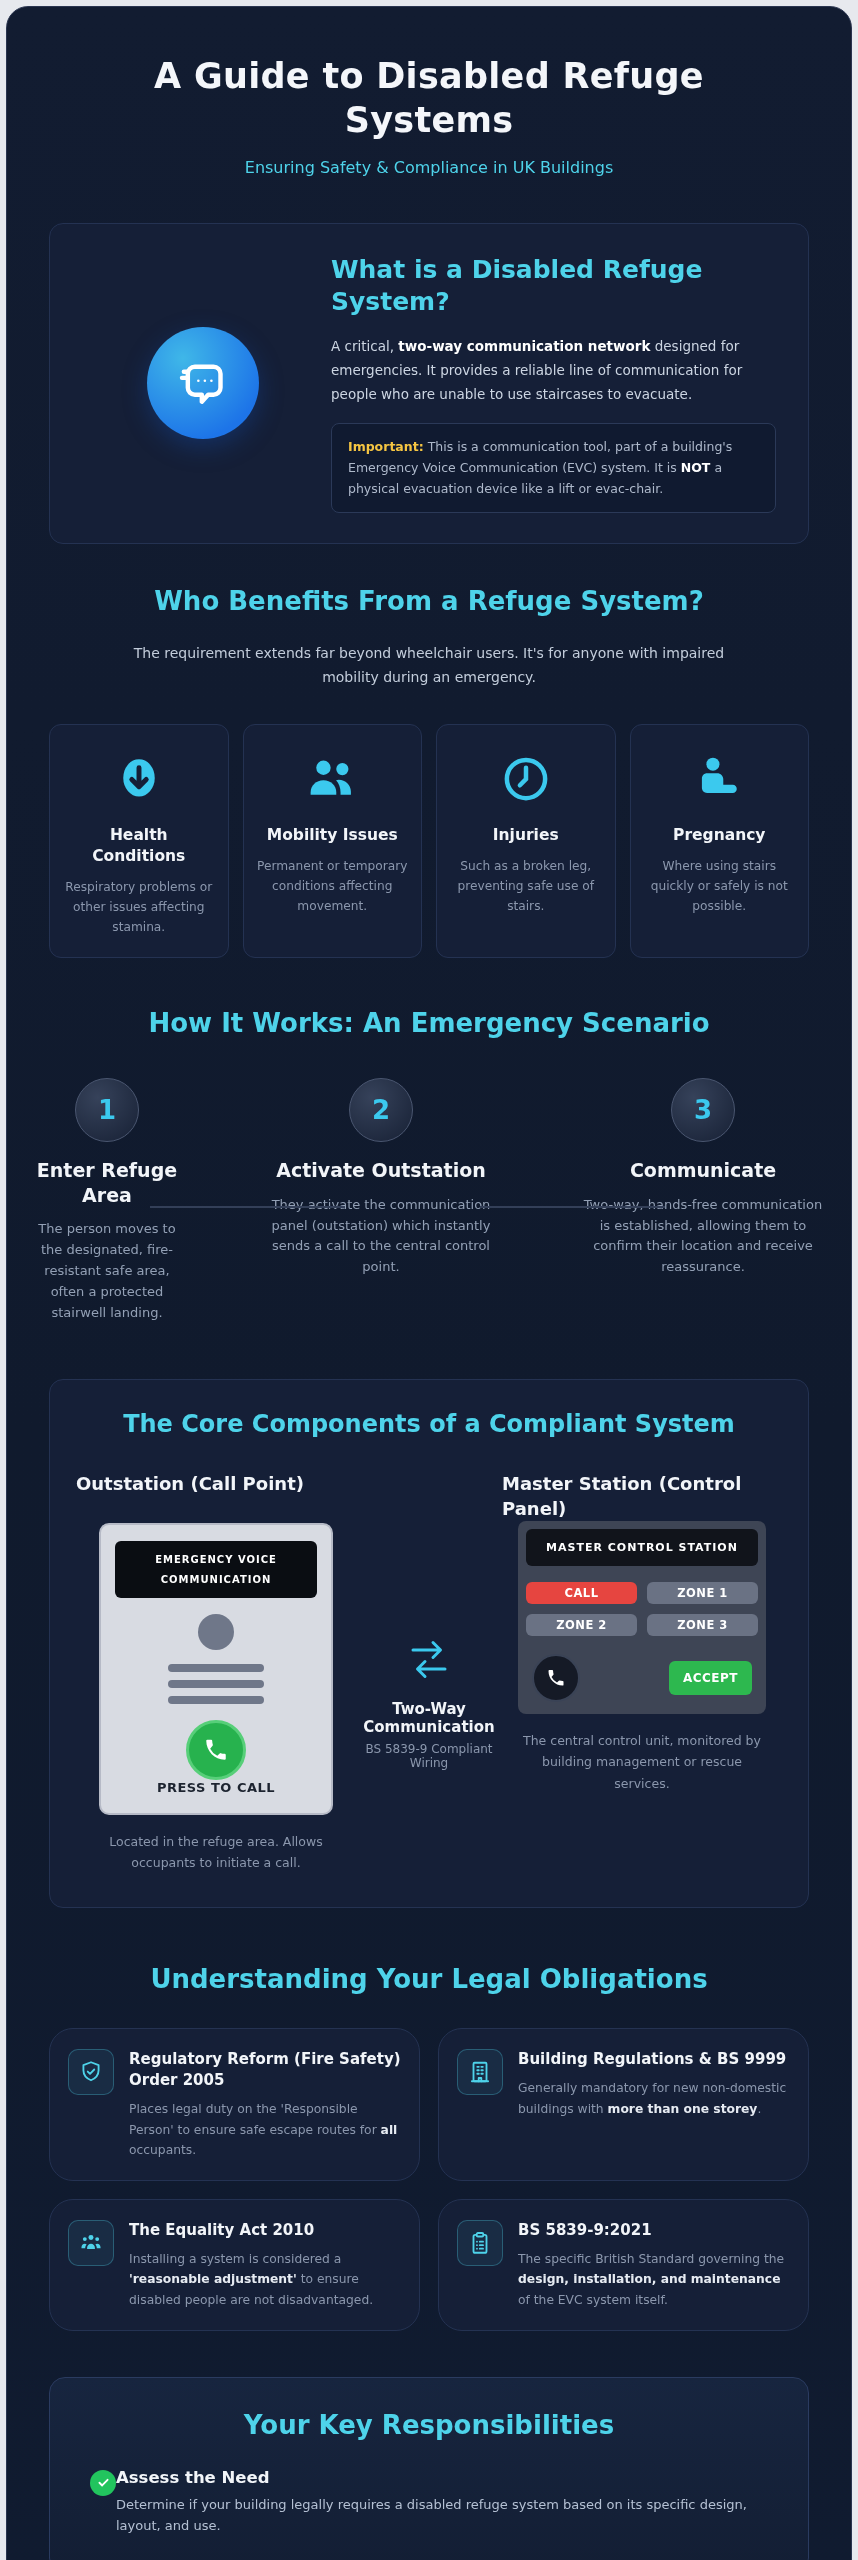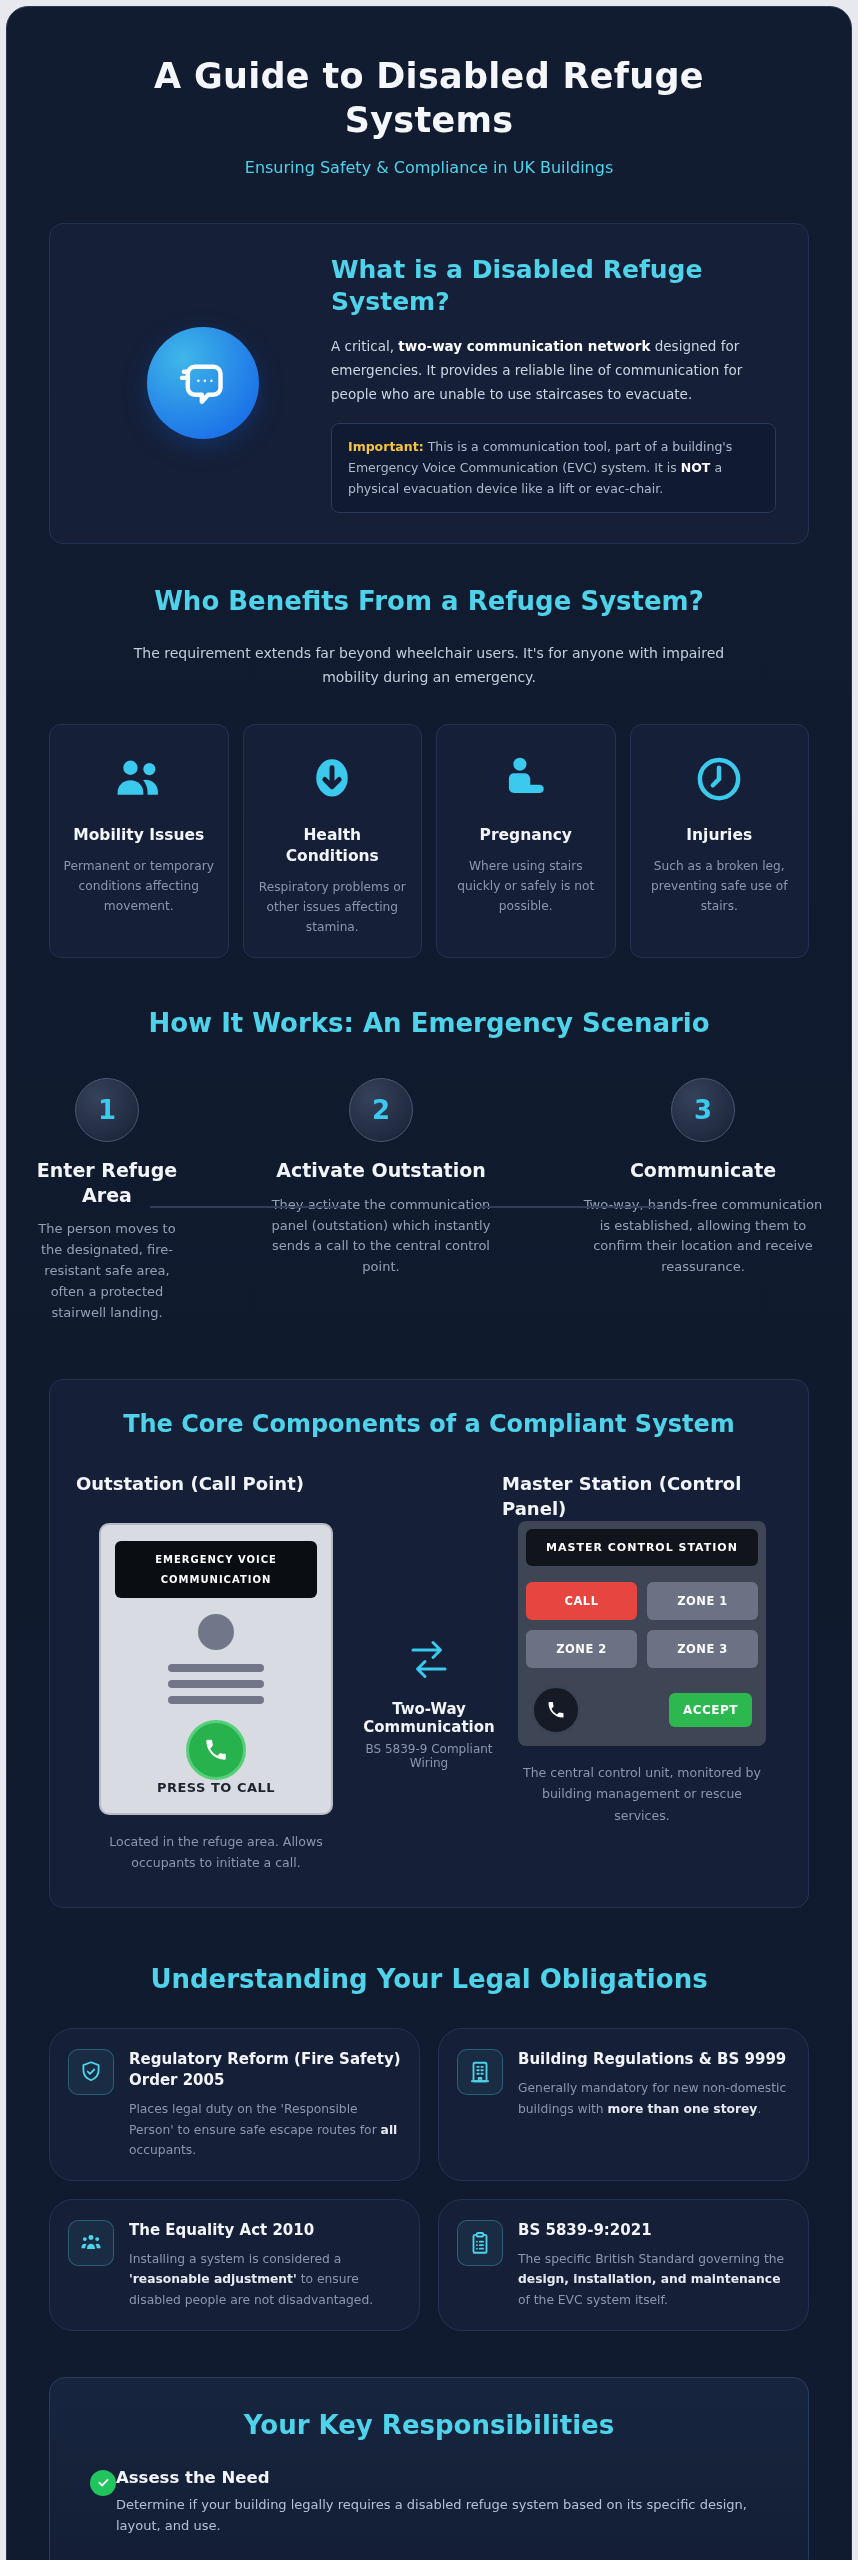--- a/index.html
+++ b/index.html
@@ -85,21 +85,21 @@
 
   .caption { color:#8b97ad; font-size:12.5px; line-height:1.7; text-align:center; margin-top:16px; max-width:250px; }
 
   .link-title { color:#f2f5f9; font-size:15px; font-weight:bold; margin-top:16px; }
   .link-sub { color:#8b97ad; font-size:12px; margin-top:6px; }
 
   .panel { width:248px; background:#3e4555; border-radius:8px; padding:8px; }
   .panel-screen { background:#11141b; border-radius:6px; padding:12px 4px; text-align:center;
     color:#fff; font-size:11px; font-weight:bold; letter-spacing:1px; }
   .btn-grid { display:grid; grid-template-columns:1fr 1fr; gap:10px; margin-top:16px; }
-  .pbtn { height:38px; border-radius:6px; background:#6a7284; color:#fff; font-size:11.5px;
+  .pbtn { height:22px; border-radius:6px; background:#6a7284; color:#fff; font-size:11.5px;
     font-weight:bold; letter-spacing:.5px; display:flex; align-items:center; justify-content:center; }
   .pbtn.red { background:#e64540; }
   .panel-foot { display:flex; justify-content:space-between; align-items:center; margin:18px 6px 4px; }
   .dial { width:48px; height:48px; border-radius:50%; background:#151a26; border:2px solid #3a4356;
     display:flex; align-items:center; justify-content:center; }
   .accept-btn { background:#2db84f; border-radius:6px; padding:10px 14px; color:#fff;
     font-size:12px; font-weight:bold; letter-spacing:.5px; }
 
   
   .legal { margin-top:56px; }
@@ -151,62 +151,62 @@
     </div>
   </section>
 
   <section class="benefits">
     <h2 class="sec-heading">Who Benefits From a Refuge System?</h2>
     <p class="sec-intro">The requirement extends far beyond wheelchair users. It's for anyone with impaired mobility during an emergency.</p>
     <div class="benefit-grid">
 
       <div class="benefit-card">
         <div class="benefit-icon">
+          <svg viewBox="0 0 24 24" width="54" height="54">
+            <ellipse cx="12" cy="11.5" rx="7" ry="8.3" fill="#3bc9ee"></ellipse>
+            <path d="M12 7v8M8.8 12.2L12 15.4l3.2-3.2" stroke="#151f37" stroke-width="2.2" fill="none" stroke-linecap="round" stroke-linejoin="round"></path>
+          </svg>
+        </div>
+        <div class="benefit-title">Health Conditions</div>
+        <div class="benefit-body">Respiratory problems or other issues affecting stamina.</div>
+      </div>
+
+      <div class="benefit-card">
+        <div class="benefit-icon">
           <svg viewBox="0 0 24 24" width="54" height="54" fill="#3bc9ee">
             <circle cx="8.2" cy="7" r="3.2"></circle>
             <path d="M2.5 19v-1c0-3.2 2.5-5.4 5.7-5.4s5.7 2.2 5.7 5.4v1z"></path>
             <circle cx="16.6" cy="7.6" r="2.7"></circle>
             <path d="M15 12.3c3 .1 5.4 2.2 5.4 5.3V19h-4.6v-1c0-2.2-.7-4.2-2-5.5.4-.1.8-.2 1.2-.2z"></path>
           </svg>
         </div>
         <div class="benefit-title">Mobility Issues</div>
         <div class="benefit-body">Permanent or temporary conditions affecting movement.</div>
       </div>
 
       <div class="benefit-card">
         <div class="benefit-icon">
-          <svg viewBox="0 0 24 24" width="54" height="54">
-            <ellipse cx="12" cy="11.5" rx="7" ry="8.3" fill="#3bc9ee"></ellipse>
-            <path d="M12 7v8M8.8 12.2L12 15.4l3.2-3.2" stroke="#151f37" stroke-width="2.2" fill="none" stroke-linecap="round" stroke-linejoin="round"></path>
-          </svg>
-        </div>
-        <div class="benefit-title">Health Conditions</div>
-        <div class="benefit-body">Respiratory problems or other issues affecting stamina.</div>
+          <svg viewBox="0 0 24 24" width="54" height="54" fill="none" stroke="#3bc9ee" stroke-width="2" stroke-linecap="round">
+            <circle cx="12" cy="12" r="8.5"></circle>
+            <path d="M12 7v5l-2.7 2.8"></path>
+          </svg>
+        </div>
+        <div class="benefit-title">Injuries</div>
+        <div class="benefit-body">Such as a broken leg, preventing safe use of stairs.</div>
       </div>
 
       <div class="benefit-card">
         <div class="benefit-icon">
           <svg viewBox="0 0 24 24" width="54" height="54" fill="#3bc9ee">
             <circle cx="9.3" cy="5.4" r="2.9"></circle>
             <path d="M6.7 9.4h4.5c1.5 0 2.7 1.2 2.7 2.7v2.5h4.2c1 0 1.8.8 1.8 1.8s-.8 1.8-1.8 1.8H6.7c-1.3 0-2.3-1-2.3-2.3v-4.2c0-1.3 1-2.3 2.3-2.3z"></path>
           </svg>
         </div>
         <div class="benefit-title">Pregnancy</div>
         <div class="benefit-body">Where using stairs quickly or safely is not possible.</div>
-      </div>
-
-      <div class="benefit-card">
-        <div class="benefit-icon">
-          <svg viewBox="0 0 24 24" width="54" height="54" fill="none" stroke="#3bc9ee" stroke-width="2" stroke-linecap="round">
-            <circle cx="12" cy="12" r="8.5"></circle>
-            <path d="M12 7v5l-2.7 2.8"></path>
-          </svg>
-        </div>
-        <div class="benefit-title">Injuries</div>
-        <div class="benefit-body">Such as a broken leg, preventing safe use of stairs.</div>
       </div>
 
     </div>
   </section>
 
   <section class="how">
     <h2 class="sec-heading">How It Works: An Emergency Scenario</h2>
     <div class="steps">
       <div class="connector c1"></div>
       <div class="connector c2"></div>

